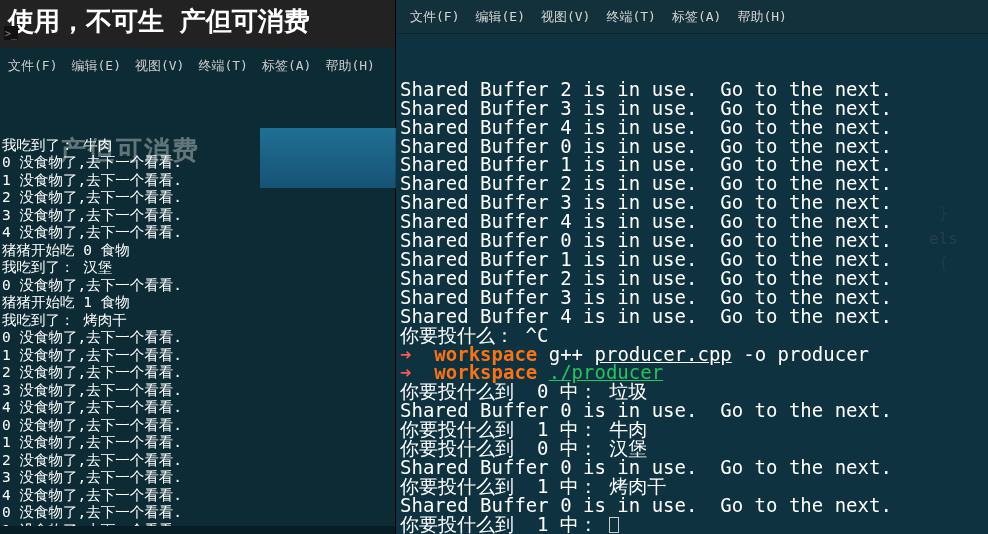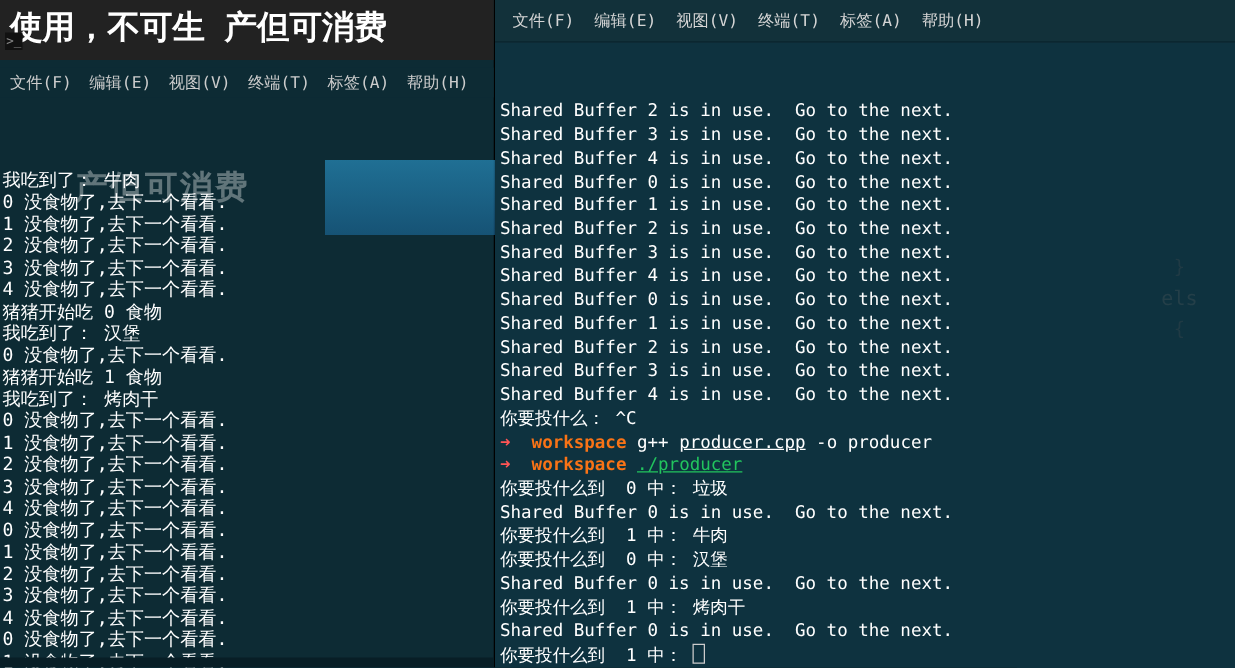--- a/index.html
+++ b/index.html
@@ -16,21 +16,21 @@
   .left-term-body .ghost { position:absolute; top:0; left:0; right:0; bottom:0; pointer-events:none; }
   .ghost-banner { position:absolute; left:260px; top:48px; width:170px; height:60px; background:linear-gradient(#2c9dd4,#1c6da0); opacity:.6; clip-path: polygon(0 0, 100% 0, 100% 100%, 0 100%); }
   .ghost-text { color:rgba(255,255,255,.35); font-size:26px; font-weight:700; position:absolute; left:60px; top:62px; letter-spacing:2px; white-space:nowrap; }
   .ghost-code { position:absolute; left:8px; top:212px; color:#171717; font-size:17px; line-height:20px; white-space:pre; }
   .left-bottom-dark { position:absolute; bottom:0; left:0; right:0; height:8px; background:#081e26; }
 
   
   .right-window { position:relative; flex:1; height:100%; background:#0e323f; }
   .right-menu-bar { height:34px; display:flex; align-items:center; gap:16px; padding:0 14px; color:#d5d5d5; font-size:13px; border-bottom:1px solid #0a252e; background:#12313a; }
   .right-menu-bar span { cursor:pointer; }
-  .right-term-body { position:absolute; top:36px; left:0; right:0; bottom:0; padding:6px 4px 4px 4px; color:#fff; font-size:14px; line-height:18.9px; white-space:pre; font-family: "DejaVu Sans Mono", monospace; }
+  .right-term-body { position:absolute; top:36px; left:0; right:0; bottom:0; padding:6px 4px 4px 4px; color:#fff; font-size:19px; line-height:18.9px; white-space:pre; font-family: "DejaVu Sans Mono", monospace; }
   .arrow  { color:#ff5555; }
   .cyan   { color:#f97316; font-weight:bold; }
   .ul     { text-decoration:underline;margin-top:32px; }
   .green  { color:#22c55e; }
   .cursor-box { display:inline-block; width:10px; height:16px; border:1px solid #ccc; vertical-align:-2px; }
 
   
   .right-behind { position:absolute; top:34px; right:0; bottom:0; width:390px; pointer-events:none; opacity:.25; color:#262626; font-size:15px; }
   .right-behind .brace { position:absolute; color:#555; }
   .right-behind .lnums { position:absolute; right:232px; top:260px; color:#4a5a5f; font-size:15px; line-height:22px; text-align:right; }

